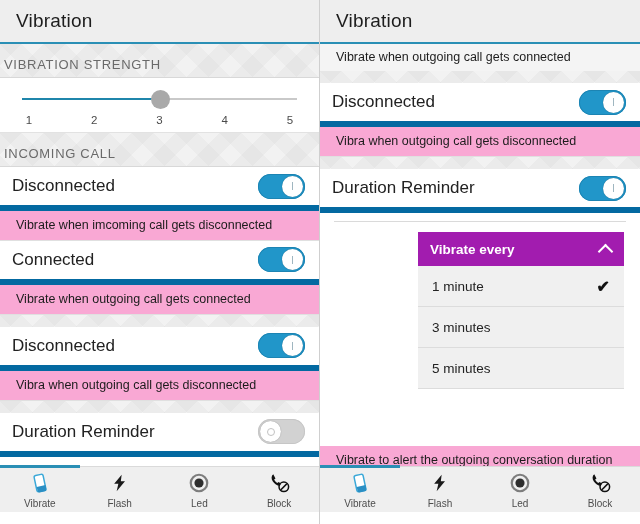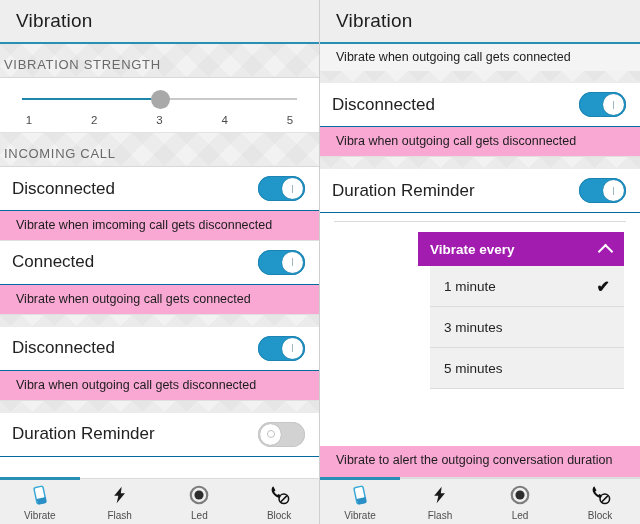--- a/index.html
+++ b/index.html
@@ -47,21 +47,21 @@
     position: absolute; top: 2px; left: 50%; margin-left: -9px;
     width: 19px; height: 19px; border-radius: 50%; background: #a9a9a9;
   }
   .ticks { display: flex; justify-content: space-between; margin-top: 4px; }
   .ticks span { font-size: 11.5px; color: #4a4a4a; width: 14px; text-align: center; }
 
   
   .row {
     display: flex; align-items: center; justify-content: space-between;
     height: 44px; padding: 0 14px 0 12px; background: #ffffff;
-    border-bottom: 1px solid #0369a1;
+    border-bottom: 6px solid #0369a1;
   }
   .row-title { font-size: 17px; color: #222222; font-weight: 400; }
   .row-desc {
     background: #f9a8d4; font-size: 12.5px; color: #1c1c1c;
     padding: 6px 10px 6px 16px; border-bottom: 1px solid #e0e0e0;
     line-height: 1.35;
   }
   .row-desc.tall { padding-bottom: 8px; }
 
   
@@ -89,27 +89,27 @@
   }
   .chev { width: 12px; height: 12px; position: relative; }
   .chev::before {
     content: ""; position: absolute; left: 0; top: 3px;
     width: 9px; height: 9px; border-left: 2px solid #ffffff; border-top: 2px solid #ffffff;
     transform: rotate(45deg);
   }
   .dd-opt {
     background: #f0f0f0; height: 41px; display: flex; align-items: center;
     justify-content: space-between; padding: 0 14px 0 14px;
-    font-size: 13.5px; color: #232323; border-bottom: 1px solid #dcdcdc; margin-left: 12px;
+    font-size: 13.5px; color: #232323; border-bottom: 1px solid #dcdcdc;
   }
   .check { font-size: 16px; color: #111111; font-weight: bold; }
 
   
   .bottombar {
-    position: absolute; bottom: 0; left: 0; right: 0; height: 46px;
+    position: absolute; bottom: 12px; left: 0; right: 0; height: 46px;
     background: #efefef; border-top: 1px solid #dadada;
     display: flex;
   }
   .tab-underline { position: absolute; top: -2px; left: 0; width: 80px; height: 3px; background: #2a8fb5; }
   .tab { flex: 1; display: flex; flex-direction: column; align-items: center; justify-content: center; gap: 3px; }
   .tab-label { font-size: 10px; color: #4d4d4d; }
   .ic { width: 24px; height: 24px; display: flex; align-items: center; justify-content: center; }
 
   
   .wm {

